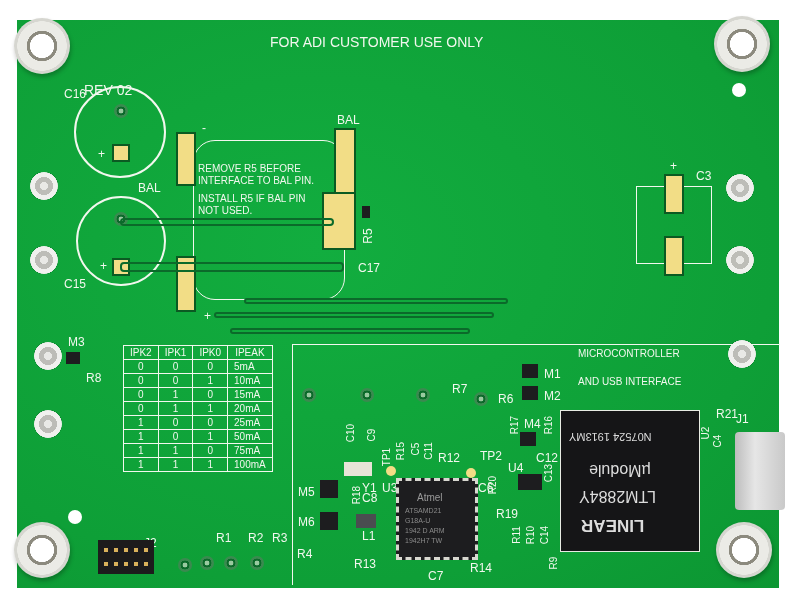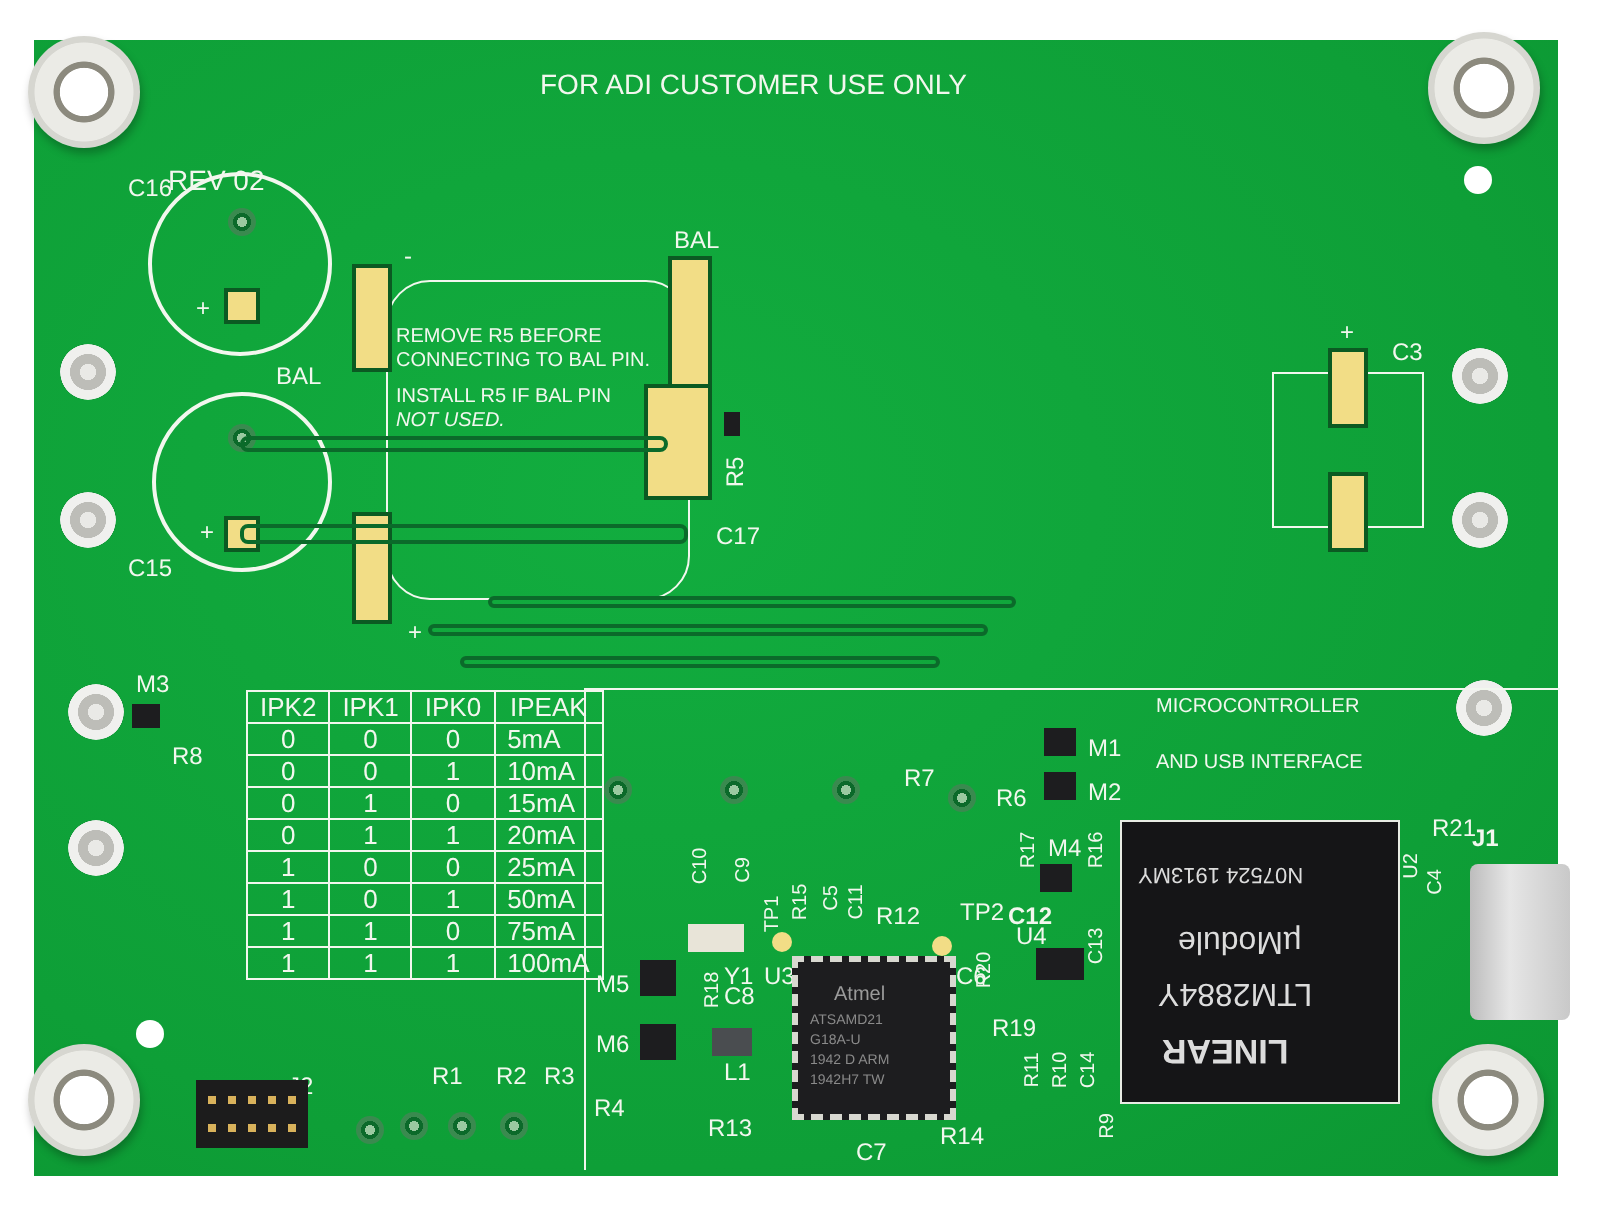--- a/index.html
+++ b/index.html
@@ -14,21 +14,21 @@
               box-shadow: 1px 3px 4px rgba(0,0,0,0.25); }
   .screw { position:absolute; width:28px; height:28px; border-radius:50%;
            background: radial-gradient(circle, #e9e9e6 0 20%, #bdbdb8 21% 45%, #f0f0ee 46% 70%, #0d5e26 71% 100%); }
   .hole { position:absolute; width:14px; height:14px; border-radius:50%; background:#ffffff; }
   .pad { position:absolute; background:#f2dd86; border:2px solid #0b5a22; }
   .trace { position:absolute; border:2px solid #0b6a2a; border-radius:4px; }
   .ring { position:absolute; border:2px solid #f2f7ee; border-radius:50%; }
   .outline { position:absolute; border:1.5px solid #f2f7ee; }
   .chip { position:absolute; background:#1d1d1f; }
   .via { position:absolute; width:14px; height:14px; border-radius:50%; background:radial-gradient(circle,#9ac9a0 0 25%, #0b6a2a 26% 45%, #3a8a4f 46% 100%); }
-  table.ipk { position:absolute; border-collapse:collapse; color:#f2f7ee; font-size:13px; }
+  table.ipk { position:absolute; border-collapse:collapse; color:#f2f7ee; font-size:10px; }
   table.ipk td, table.ipk th { border:1.5px solid #f2f7ee; padding:0 6px; height:13px; text-align:center; font-weight:normal; }
   table.ipk td.l { text-align:left; }
   .module { position:absolute; left:560px; top:410px; width:138px; height:140px; background:#151517; border:1.5px solid #e8ece4; }
   .modtext { position:absolute; color:#dcdcdc; transform:rotate(180deg); text-align:center; white-space:nowrap; font-size:13px; }
   .usb { position:absolute; left:735px; top:432px; width:50px; height:78px; background:linear-gradient(90deg,#bdbdbd,#e6e6e6 40%,#c9c9c9); border-radius:4px; }
   .header-pins { position:absolute; left:98px; top:540px; width:56px; height:34px; background:#1c1c1c; }
   .pin { position:absolute; width:4px; height:4px; background:#d8b25b; }
 </style>
 </head>
 <body>
@@ -70,23 +70,23 @@
 <div class="pad" style="left:176px;top:256px;width:16px;height:52px;"></div>
 <div class="pad" style="left:334px;top:128px;width:18px;height:118px;"></div>
 <div class="pad" style="left:322px;top:192px;width:30px;height:54px;"></div>
 <div class="silk" style="left:202px;top:122px;">-</div>
 <div class="silk" style="left:204px;top:310px;">+</div>
 <div class="silk" style="left:337px;top:114px;">BAL</div>
 <div class="silk" style="left:358px;top:262px;">C17</div>
 <div class="silk" style="left:360px;top:230px;transform:rotate(-90deg);">R5</div>
 <div class="chip" style="left:362px;top:206px;width:8px;height:12px;"></div>
 <div class="silk sm" style="left:198px;top:164px;">REMOVE R5 BEFORE</div>
-<div class="silk sm" style="left:198px;top:176px;">CONNECTING TO BAL PIN.</div>
+<div class="silk sm" style="left:198px;top:176px;">INTERFACE TO BAL PIN.</div>
 <div class="silk sm" style="left:198px;top:194px;">INSTALL R5 IF BAL PIN</div>
-<div class="silk sm" style="left:198px;top:206px;font-style:italic;">NOT USED.</div>
+<div class="silk sm" style="left:198px;top:206px;">NOT USED.</div>
 
 <div class="trace" style="left:120px;top:262px;width:220px;height:6px;"></div>
 <div class="trace" style="left:120px;top:218px;width:210px;height:4px;"></div>
 <div class="trace" style="left:244px;top:298px;width:260px;height:2px;"></div>
 <div class="trace" style="left:214px;top:312px;width:276px;height:2px;"></div>
 <div class="trace" style="left:230px;top:328px;width:236px;height:2px;"></div>
 
 <div class="outline" style="left:636px;top:186px;width:74px;height:76px;"></div>
 <div class="pad" style="left:664px;top:174px;width:16px;height:36px;"></div>
 <div class="pad" style="left:664px;top:236px;width:16px;height:36px;"></div>
@@ -168,21 +168,21 @@
 <div class="silk" style="left:452px;top:383px;">R7</div>
 <div class="silk" style="left:498px;top:393px;">R6</div>
 <div class="silk" style="left:544px;top:368px;">M1</div>
 <div class="silk" style="left:544px;top:390px;">M2</div>
 <div class="chip" style="left:522px;top:364px;width:16px;height:14px;"></div>
 <div class="chip" style="left:522px;top:386px;width:16px;height:14px;"></div>
 <div class="silk sm" style="left:506px;top:420px;transform:rotate(-90deg);">R17</div>
 <div class="silk" style="left:524px;top:418px;">M4</div>
 <div class="silk sm" style="left:540px;top:420px;transform:rotate(-90deg);">R16</div>
 <div class="chip" style="left:520px;top:432px;width:16px;height:14px;"></div>
-<div class="silk" style="left:504px;top:452px;font-weight:bold;">C12</div>
+<div class="silk" style="left:536px;top:452px;">C12</div>
 <div class="silk sm" style="left:540px;top:468px;transform:rotate(-90deg);">C13</div>
 <div class="silk" style="left:508px;top:462px;">U4</div>
 <div class="chip" style="left:518px;top:474px;width:24px;height:16px;"></div>
 <div class="silk sm" style="left:484px;top:480px;transform:rotate(-90deg);">R20</div>
 <div class="silk" style="left:496px;top:508px;">R19</div>
 <div class="silk sm" style="left:508px;top:530px;transform:rotate(-90deg);">R11</div>
 <div class="silk sm" style="left:522px;top:530px;transform:rotate(-90deg);">R10</div>
 <div class="silk sm" style="left:536px;top:530px;transform:rotate(-90deg);">C14</div>
 <div class="silk sm" style="left:548px;top:558px;transform:rotate(-90deg);">R9</div>
 
@@ -223,21 +223,21 @@
 <div class="module">
   <div class="modtext" style="left:8px;top:20px;font-size:11px;"><span>N07524</span> <span>1913MY</span></div>
   <div class="modtext" style="left:28px;top:50px;font-size:16px;">µModule</div>
   <div class="modtext" style="left:18px;top:76px;font-size:16px;">LTM2884Y</div>
   <div class="modtext" style="left:20px;top:104px;font-size:17px;font-weight:bold;">LINEAR</div>
 </div>
 
 <div class="silk" style="left:716px;top:408px;">R21</div>
 <div class="silk sm" style="left:700px;top:428px;transform:rotate(-90deg);">U2</div>
 <div class="silk sm" style="left:712px;top:436px;transform:rotate(-90deg);">C4</div>
-<div class="silk" style="left:736px;top:413px;font-weight:bold;">J1</div>
+<div class="silk" style="left:736px;top:413px;">J1</div>
 <div class="usb"></div>
 
 <div class="silk" style="left:144px;top:537px;">J2</div>
 <div class="header-pins">
   <div class="pin" style="left:6px;top:8px;"></div>
     <div class="pin" style="left:16px;top:8px;"></div>
     <div class="pin" style="left:26px;top:8px;"></div>
     <div class="pin" style="left:36px;top:8px;"></div>
     <div class="pin" style="left:46px;top:8px;"></div>
   <div class="pin" style="left:6px;top:22px;"></div>

